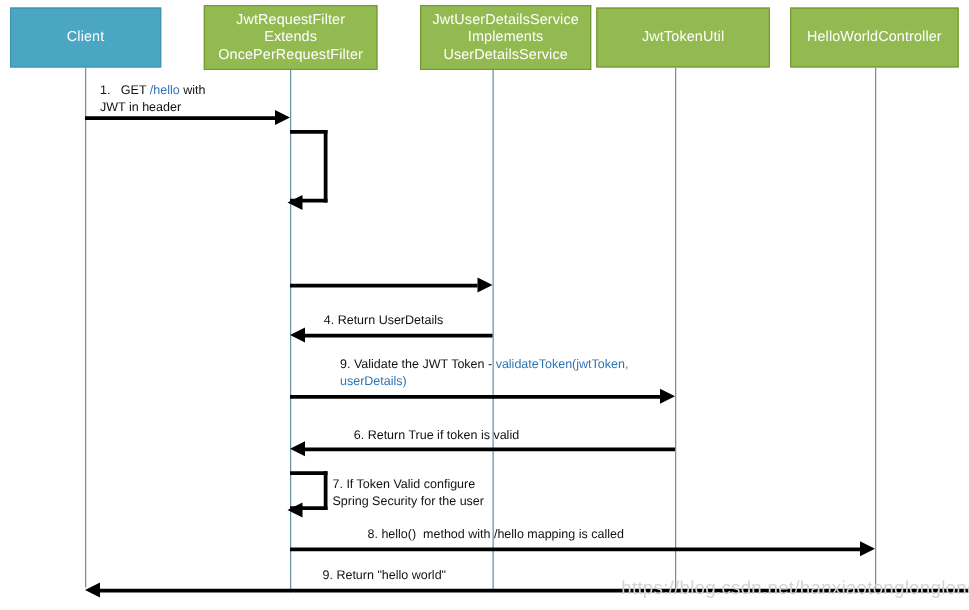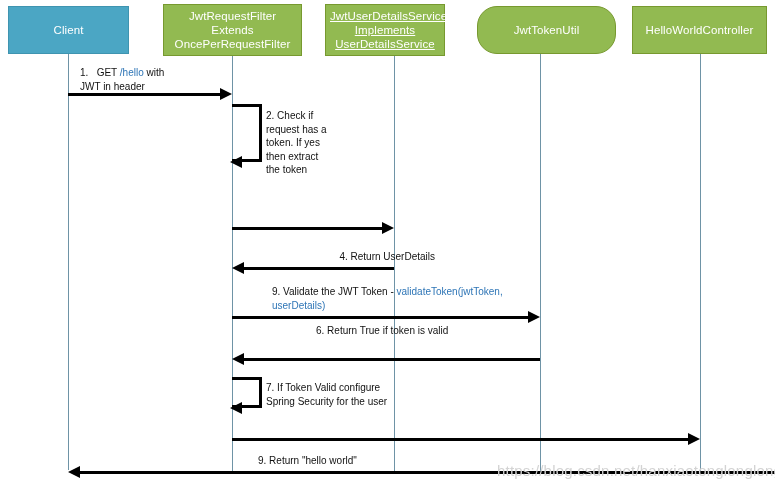--- a/index.html
+++ b/index.html
@@ -104,74 +104,70 @@
   <div class="participant client" style="left:8px; top:6px; width:121px; height:48px;">
     <span class="plabel">Client</span>
   </div>
 
   <div class="participant service" style="left:163px; top:4px; width:139px; height:52px;">
     <span class="plabel">JwtRequestFilter
 Extends
 OncePerRequestFilter</span>
   </div>
 
-  <div class="participant service" style="left:325px; top:4px; width:120px; height:52px;text-decoration:underline;">
+  <div class="participant service" style="left:336px; top:4px; width:137px; height:52px;">
     <span class="plabel">JwtUserDetailsService
 Implements
 UserDetailsService</span>
   </div>
 
-  <div class="participant service" style="left:477px; top:6px; width:139px; height:48px;border-radius:20px;">
+  <div class="participant service" style="left:477px; top:6px; width:139px; height:48px;">
     <span class="plabel">JwtTokenUtil</span>
   </div>
 
   <div class="participant service" style="left:632px; top:6px; width:135px; height:48px;">
     <span class="plabel">HelloWorldController</span>
   </div>
 
   <div class="lifeline" style="left:68px; top:54px; height:416px;"></div>
   <div class="lifeline" style="left:232px; top:56px; height:418px;"></div>
   <div class="lifeline" style="left:394px; top:56px; height:418px;"></div>
   <div class="lifeline" style="left:540px; top:54px; height:420px;"></div>
   <div class="lifeline" style="left:700px; top:54px; height:420px;"></div>
 
   <div class="msglabel" style="left:80px; top:66px; width:160px;"><span>1.   GET </span><span class="code">/hello</span><span> with
 JWT in header</span></div>
   <div class="msgline" style="left:68px; top:93px; width:152px;"></div>
   <div class="arrowhead right" style="left:220px; top:88px;"></div>
 
   <div class="selfloop" style="left:232px; top:104px; width:30px; height:58px;"></div>
   <div class="arrowhead left" style="left:230px; top:156px;"></div>
-  <div class="msglabel" style="left:266px; top:109px; width:62px;">2. Check if
-request has a
-token. If yes
-then extract
-the token</div>
 
   <div class="msgline" style="left:232px; top:227px; width:150px;"></div>
   <div class="arrowhead right" style="left:382px; top:222px;"></div>
 
-  <div class="msglabel" style="left:235px; top:250px; width:200px;text-align:right;">4. Return UserDetails</div>
+  <div class="msglabel" style="left:259px; top:250px; width:200px;">4. Return UserDetails</div>
   <div class="msgline" style="left:244px; top:267px; width:150px;"></div>
   <div class="arrowhead left" style="left:232px; top:262px;"></div>
 
   <div class="msglabel" style="left:272px; top:285px; width:280px;"><span>9. Validate the JWT Token - </span><span class="code">validateToken(jwtToken,
 userDetails)</span></div>
   <div class="msgline" style="left:232px; top:316px; width:296px;"></div>
   <div class="arrowhead right" style="left:528px; top:311px;"></div>
 
-  <div class="msglabel" style="left:283px; top:324px; width:260px;margin-left:33px;">6. Return True if token is valid</div>
+  <div class="msglabel" style="left:283px; top:342px; width:260px;">6. Return True if token is valid</div>
   <div class="msgline" style="left:244px; top:358px; width:296px;"></div>
   <div class="arrowhead left" style="left:232px; top:353px;"></div>
 
   <div class="selfloop" style="left:232px; top:377px; width:30px; height:31px;"></div>
   <div class="arrowhead left" style="left:230px; top:402px;"></div>
   <div class="msglabel" style="left:266px; top:381px; width:140px;">7. If Token Valid configure
 Spring Security for the user</div>
 
+  <div class="msglabel" style="left:294px; top:421px; width:300px;">8. hello()  method with /hello mapping is called</div>
   <div class="msgline" style="left:232px; top:438px; width:456px;"></div>
   <div class="arrowhead right" style="left:688px; top:433px;"></div>
 
   <div class="msglabel" style="left:258px; top:454px; width:230px;">9. Return "hello world"</div>
   <div class="msgline" style="left:80px; top:471px; width:695px;"></div>
   <div class="arrowhead left" style="left:68px; top:466px;"></div>
 
   <div class="watermark" style="left:497px; top:462px;">https://blog.csdn.net/hanxiaotonglonglong</div>
 
 </div>

